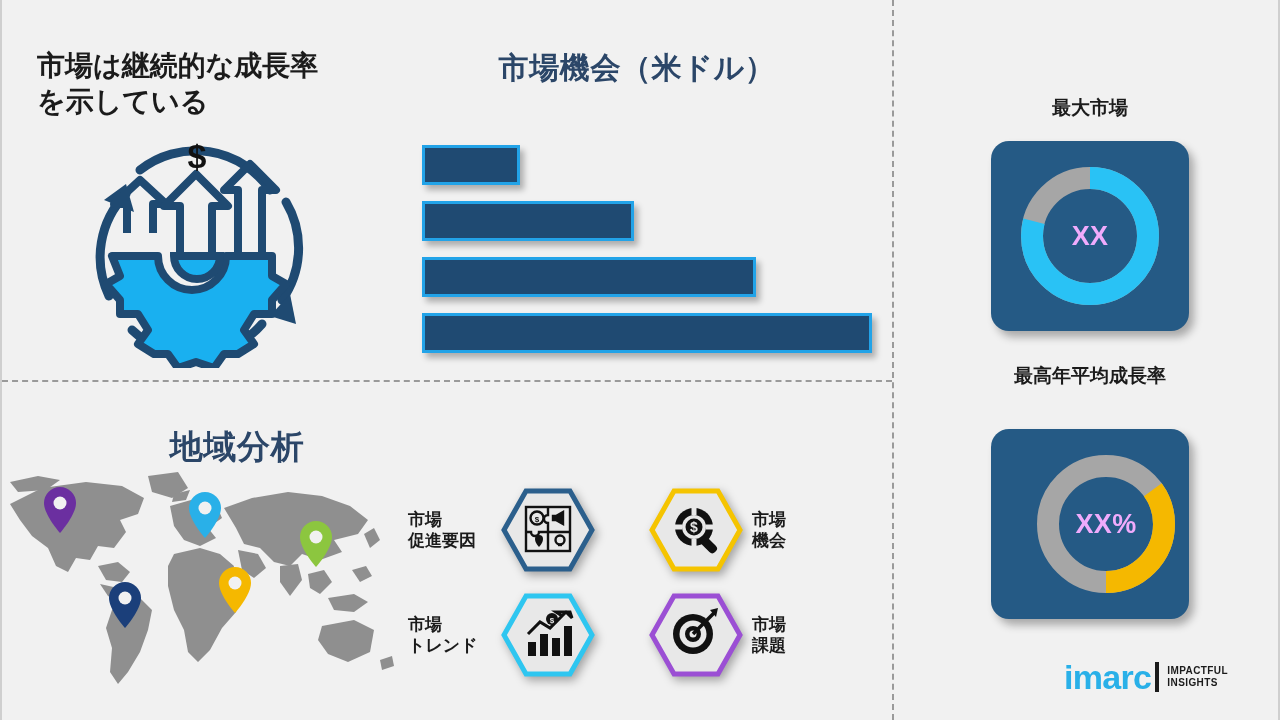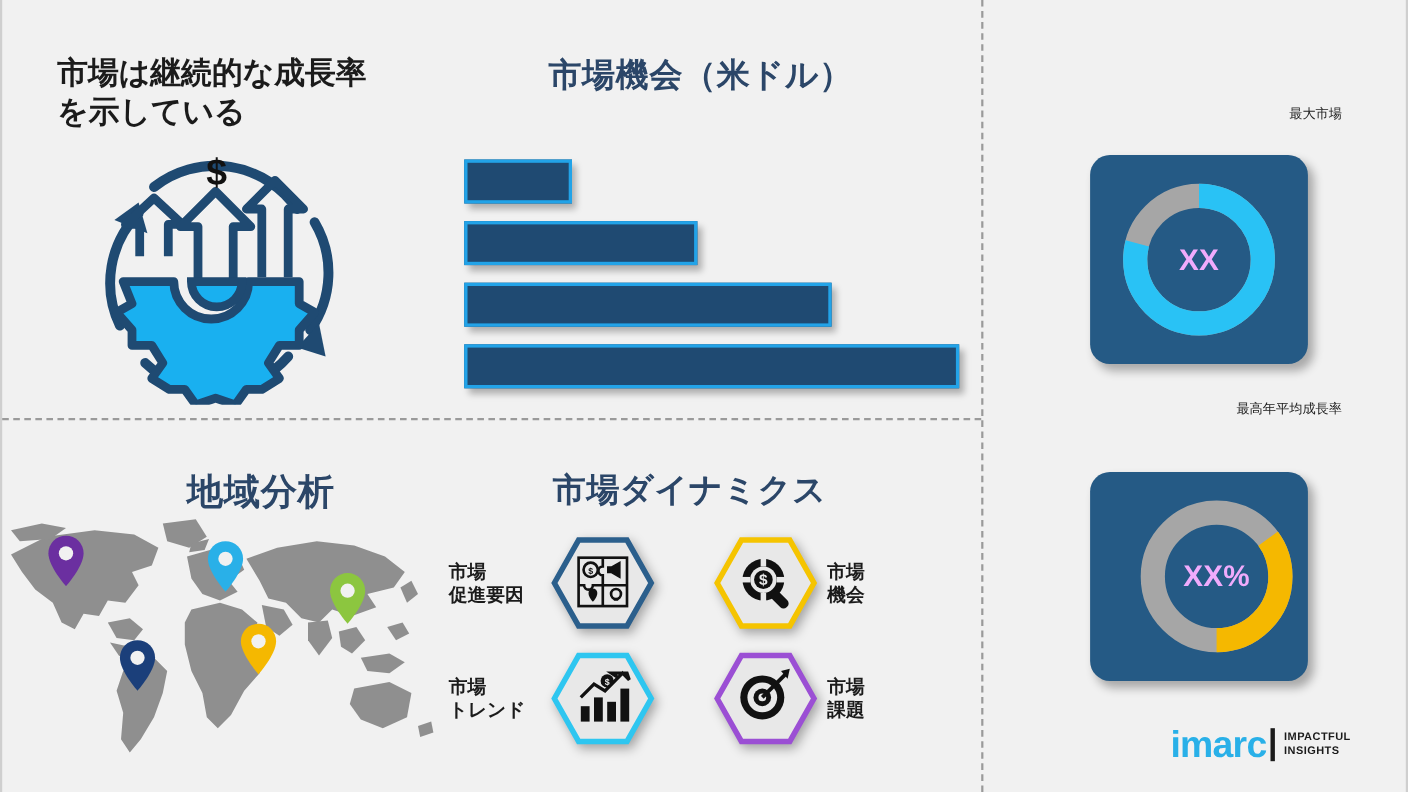--- a/index.html
+++ b/index.html
@@ -23,38 +23,38 @@
   .h-divider {
     position:absolute; left:0; top:380px; width:890px; height:0;
     border-top:2px dashed #9a9a9a;
   }
 
   
   .heading-navy {
     color:#2b4668; font-weight:bold; letter-spacing:.02em;font-family:Liberation Mono, monospace;
   }
   #growth-title {
-    position:absolute; left:50px; top:48px; width:340px;
+    position:absolute; left:35px; top:48px; width:340px;
     font-size:28px; line-height:1.3; color:#1b1b1b; font-weight:bold;
   }
   #opportunity-title {
     position:absolute; left:420px; top:48px; width:430px;
     font-size:30px; text-align:center;
   }
   #region-title {
     position:absolute; left:100px; top:425px; width:270px;
     font-size:33px; text-align:center;
   }
   #dynamics-title {
     position:absolute; left:430px; top:425px; width:390px;
     font-size:30px; text-align:center;
   }
   .kpi-title {
-    position:absolute; width:260px; text-align:right;
-    font-size:12px; font-weight:normal; color:#1b1b1b;
+    position:absolute; width:260px; text-align:center;
+    font-size:19px; font-weight:bold; color:#1b1b1b;
   }
   #largest-market-title { left:958px; top:95px; }
   #cagr-title { left:958px; top:363px; }
 
   
   #growth-icon { position:absolute; left:72px; top:128px; width:246px; height:240px; }
 
   
   #bar-chart { position:absolute; left:418px; top:145px; width:460px; height:210px; }
   .bar-row { position:relative; height:42px; margin-bottom:14px; }
@@ -220,21 +220,20 @@
     <g>
       <path d="M233 105 a16 16 0 0 1 16 16 c0 12 -16 30 -16 30 c0 0 -16 -18 -16 -30 a16 16 0 0 1 16 -16 z" fill="#f5b800"></path>
       <circle cx="233" cy="121" r="6.5" fill="#f1f1f1"></circle>
     </g>
     <g>
       <path d="M123 120 a16 16 0 0 1 16 16 c0 12 -16 30 -16 30 c0 0 -16 -18 -16 -30 a16 16 0 0 1 16 -16 z" fill="#1b3f7a"></path>
       <circle cx="123" cy="136" r="6.5" fill="#f1f1f1"></circle>
     </g>
   </svg>
 
-  <div id="dynamics-title" class="heading-navy">市場ダイナミクス</div>
 
   <div id="dyn-drivers" class="hex-item">
     <div class="hex-label left-side" style="width:92px;">市場
 促進要因</div>
     <div class="hex-wrap">
       <svg viewBox="0 0 96 86" width="96" height="86">
         <polygon points="26,4 70,4 92,43 70,82 26,82 4,43" fill="#e8e8e8" stroke="#2b5f8c" stroke-width="5"></polygon>
         <g transform="translate(26,20)" fill="none" stroke="#111" stroke-width="2.4">
           <rect x="0" y="0" width="44" height="44"></rect>
           <path d="M22 0 v8 a4 4 0 0 0 0 8 v9 h-9 a4 4 0 0 1 -8 0 h-5"></path>

